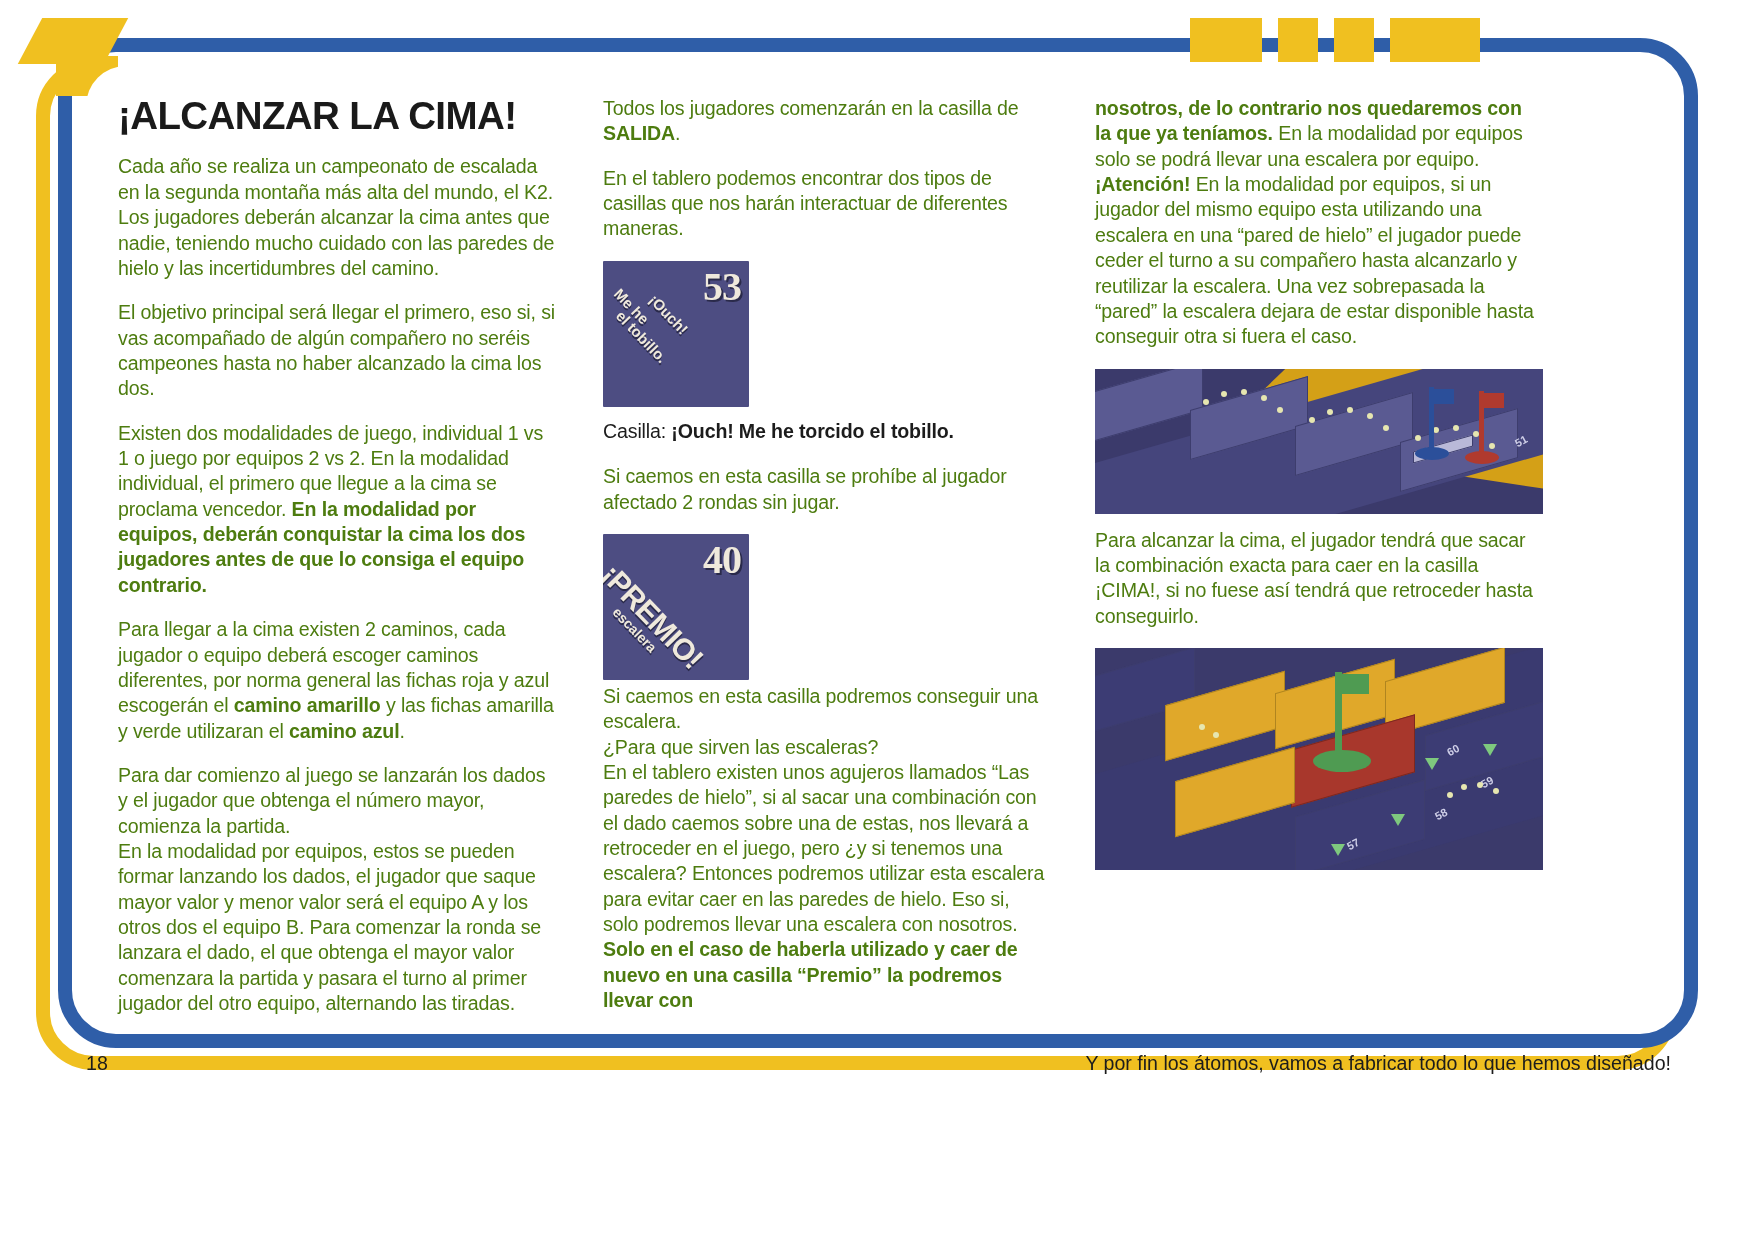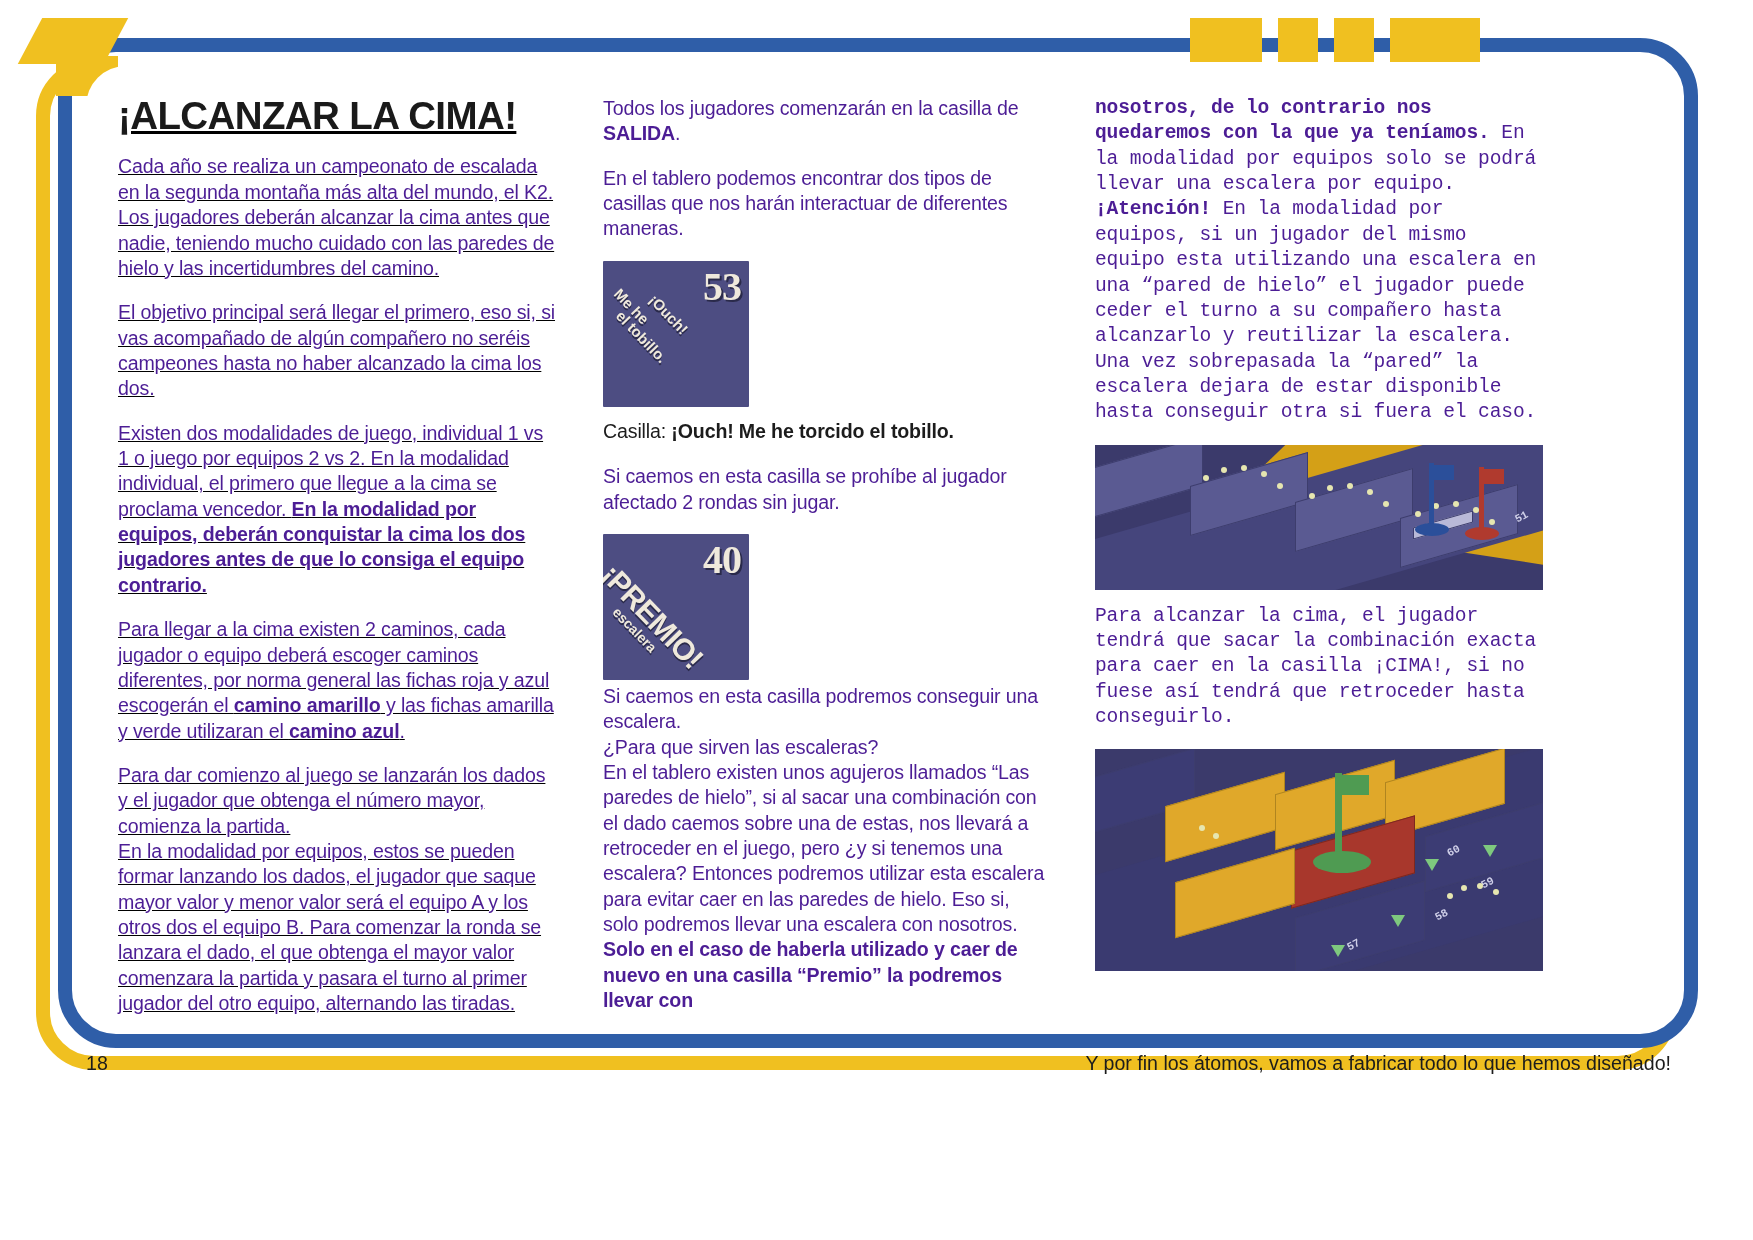--- a/index.html
+++ b/index.html
@@ -63,38 +63,38 @@
   }
 
   
   #content{
     position:absolute;left:118px;top:96px;width:1530px;height:910px;
     z-index:6;
     display:flex;
     gap:45px;
   }
   .col{width:447px;position:relative;}
-  .col1{width:440px;text-decoration:underline;}
+  .col1{width:440px;}
   .col2{width:447px;}
-  .col3{width:448px;font-family:Liberation Mono, monospace;}
+  .col3{width:448px;}
 
   h1.title{
     font-size:38.5px;
     font-weight:bold;
     letter-spacing:-0.6px;
     margin:0 0 18px 0;
     line-height:1.05;
     color:#1a1a1a;
   }
 
   p{
     margin:0 0 19px 0;
     font-size:19.6px;
     line-height:1.295;
-    color:#4c1d95;
+    color:#4d7c0f;
     letter-spacing:-0.15px;
   }
   b,strong{font-weight:bold;}
   .sub{font-weight:bold;font-size:19.6px;margin:0 0 19px 0;color:#1a1a1a;letter-spacing:0.2px;}
 
   .caption{font-size:19.6px;margin:12px 0 20px 0;color:#1c1c1c;}
 
   
   .card{
     width:146px;height:146px;

